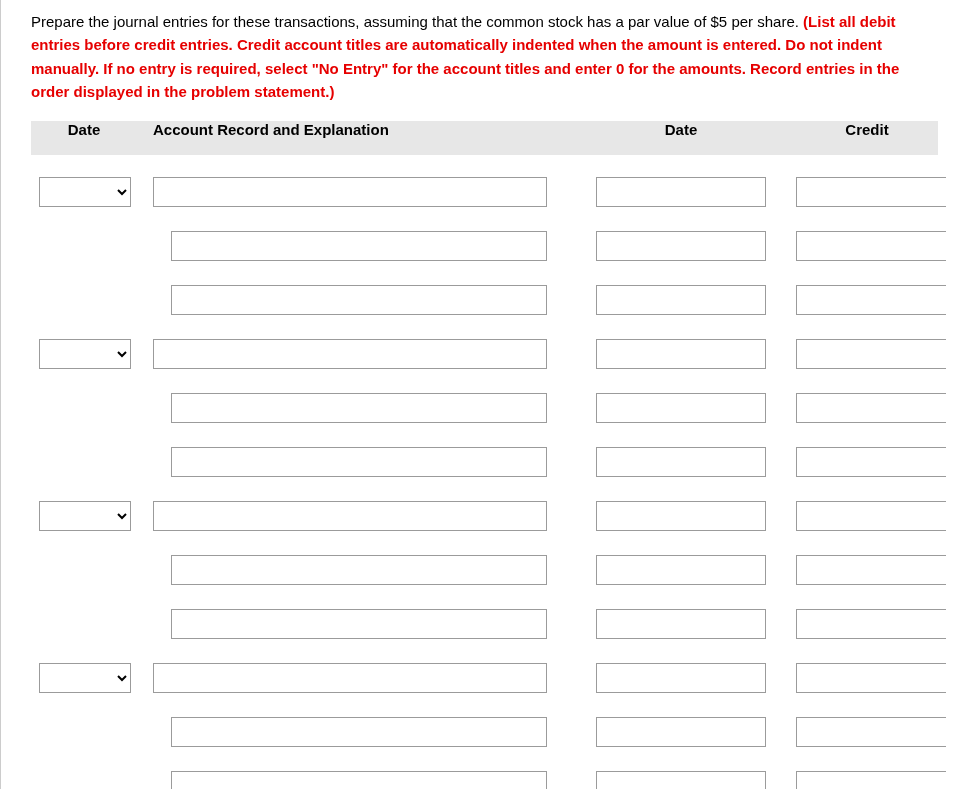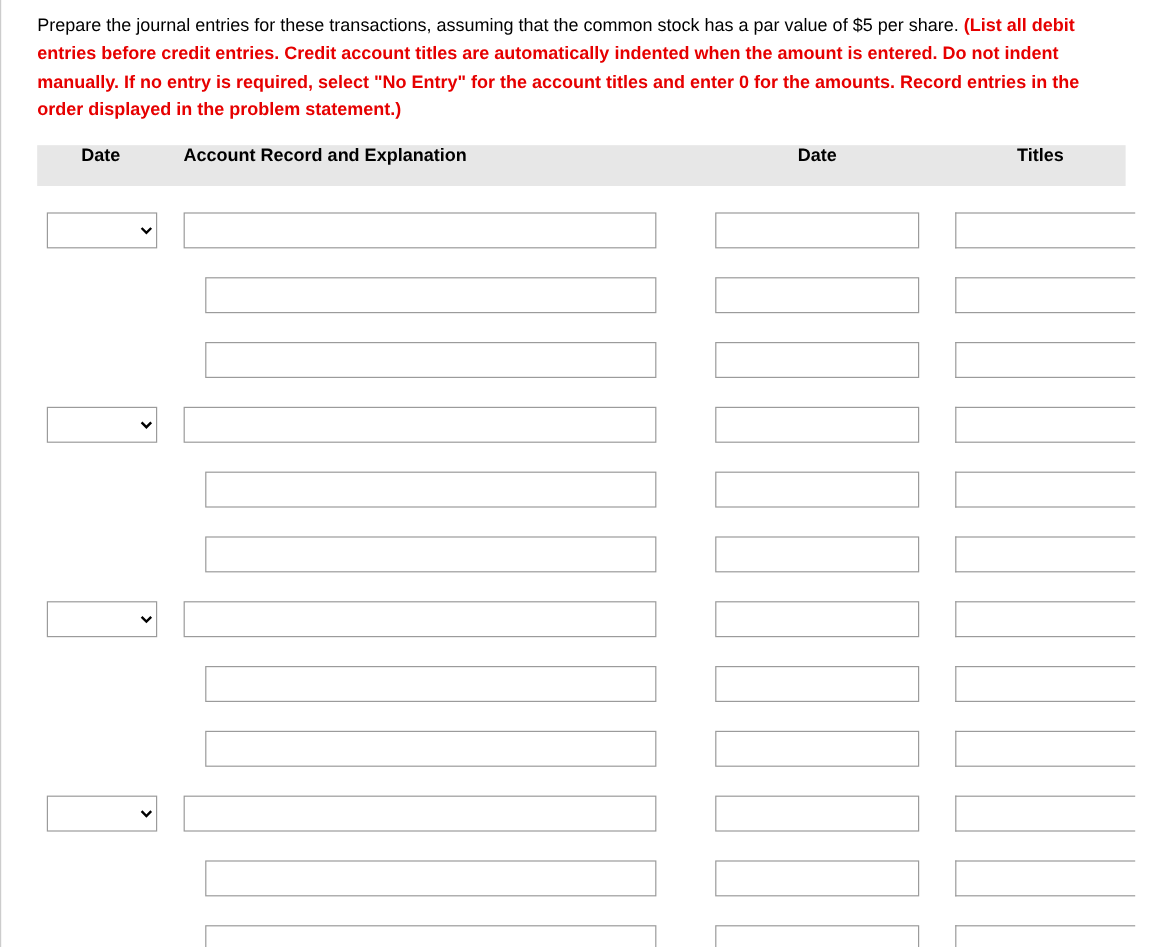--- a/index.html
+++ b/index.html
@@ -137,21 +137,21 @@
 
 <div class="worksheet">
 
   <div class="header-row">
     <div class="col-date">Date</div>
     <div class="col-gap1"></div>
     <div class="col-account">Account Record and Explanation</div>
     <div class="col-gap2"></div>
     <div class="col-debit">Date</div>
     <div class="col-gap3"></div>
-    <div class="col-credit">Titles</div>
+    <div class="col-credit">Credit</div>
   </div>
 
   <div id="entries-container">
       <div class="entry-block">
         <div class="entry-row">
           <div class="col-date"><select class="date-select"><option></option></select></div>
           <div class="col-gap1"></div>
           <div class="col-account account-input-wrap">
             <input type="text" class="account-input" style="">
           </div>

